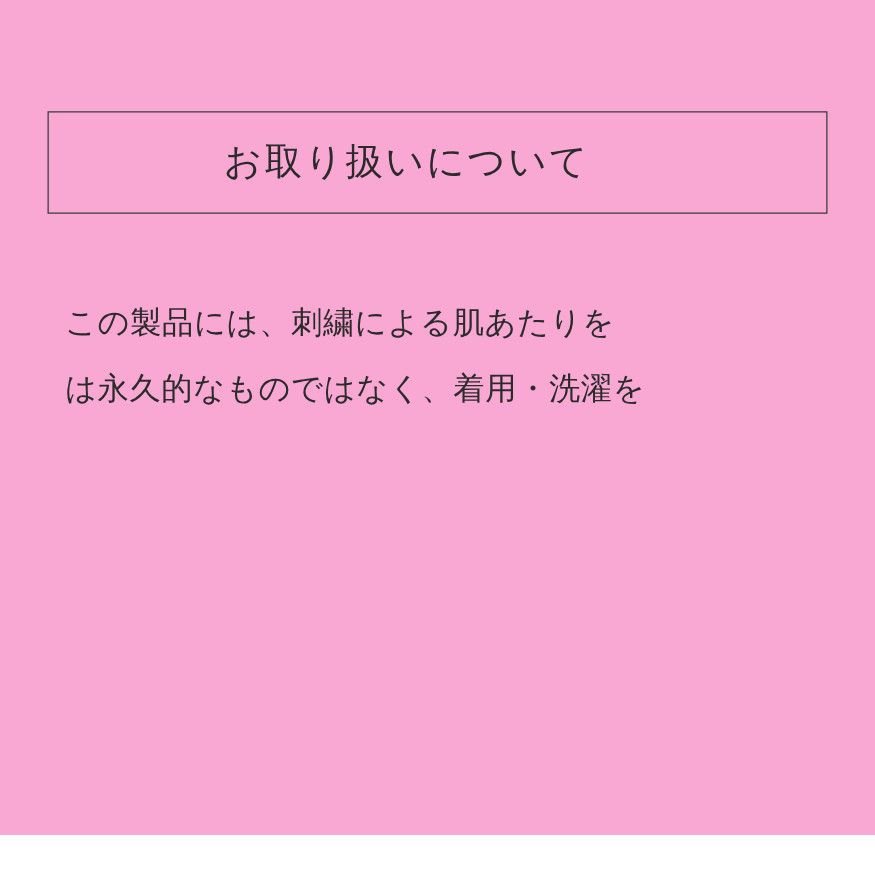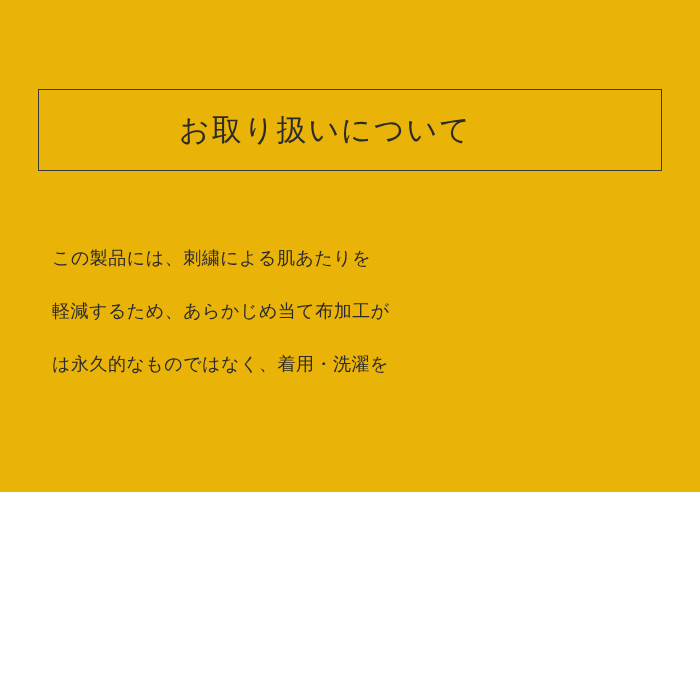--- a/index.html
+++ b/index.html
@@ -10,23 +10,23 @@
     width: 700px;
     height: 700px;
     background: #ffffff;
     font-family: "Liberation Sans", "DejaVu Sans", sans-serif;
     color: #2b2b2b;
     -webkit-font-smoothing: antialiased;
   }
   .page {
     position: relative;
     width: 700px;
-    height: 492px;
+    height: 668px;
     box-sizing: border-box;
-    background: #eab308;
+    background: #f9a8d4;
   }
   .title-box {
     position: absolute;
     left: 38px;
     top: 89px;
     width: 624px;
     height: 82px;
     box-sizing: border-box;
     border: 1px solid #3a3a3a;
     display: flex;
@@ -40,35 +40,34 @@
     color: #2b2b2b;
     line-height: 1;
   }
   .body-block {
     position: absolute;
     left: 52px;
     top: 232px;
     width: 600px;
   }
   .body-line {
-    font-size: 18px;
+    font-size: 25px;
     line-height: 53px;
     letter-spacing: 0.5px;
     color: #2b2b2b;
     white-space: pre;
   }
 </style>
 </head>
 <body>
 
 <div class="page">
 
   <div class="title-box">
     <div class="title-text">お取り扱いについて</div>
   </div>
 
   <div class="body-block">
     <div class="body-line">この製品には、刺繍による肌あたりを</div>
-    <div class="body-line">軽減するため、あらかじめ当て布加工が</div>
     <div class="body-line">は永久的なものではなく、着用・洗濯を</div>
   </div>
 
 </div>
 
 </body></html>

